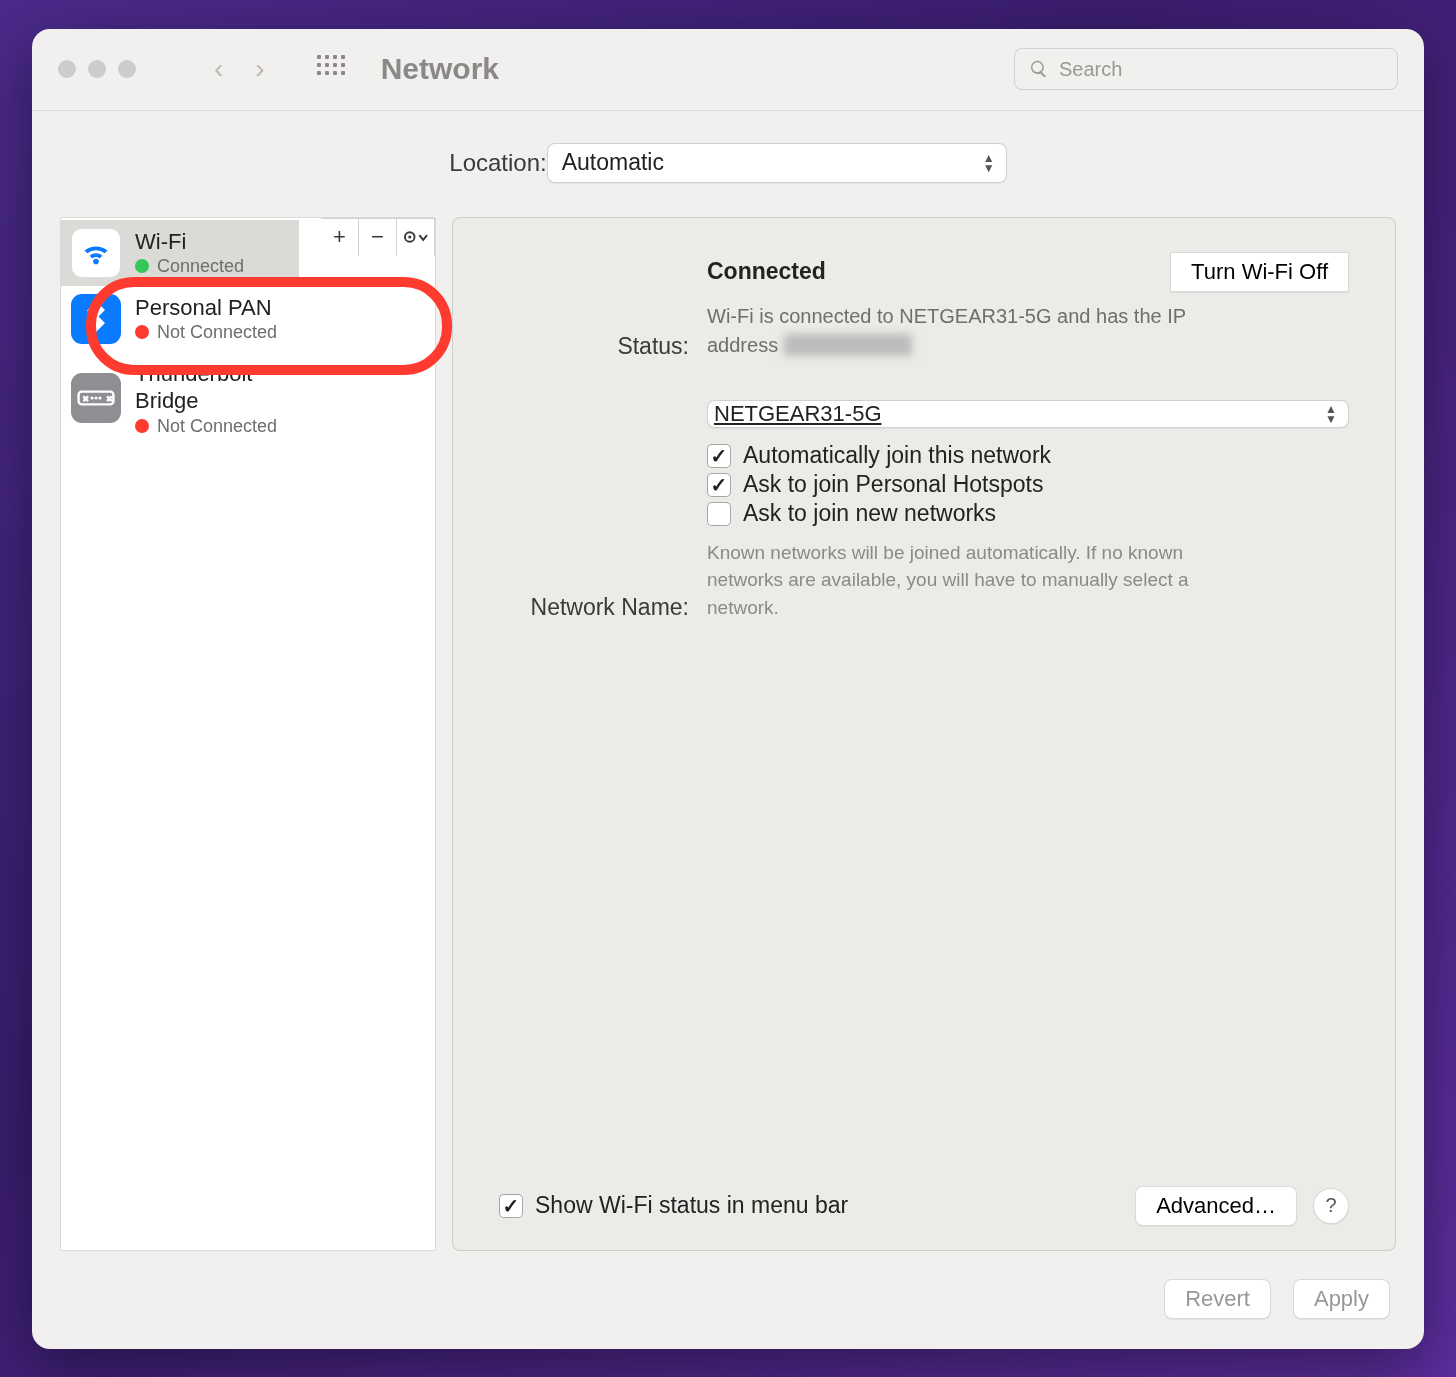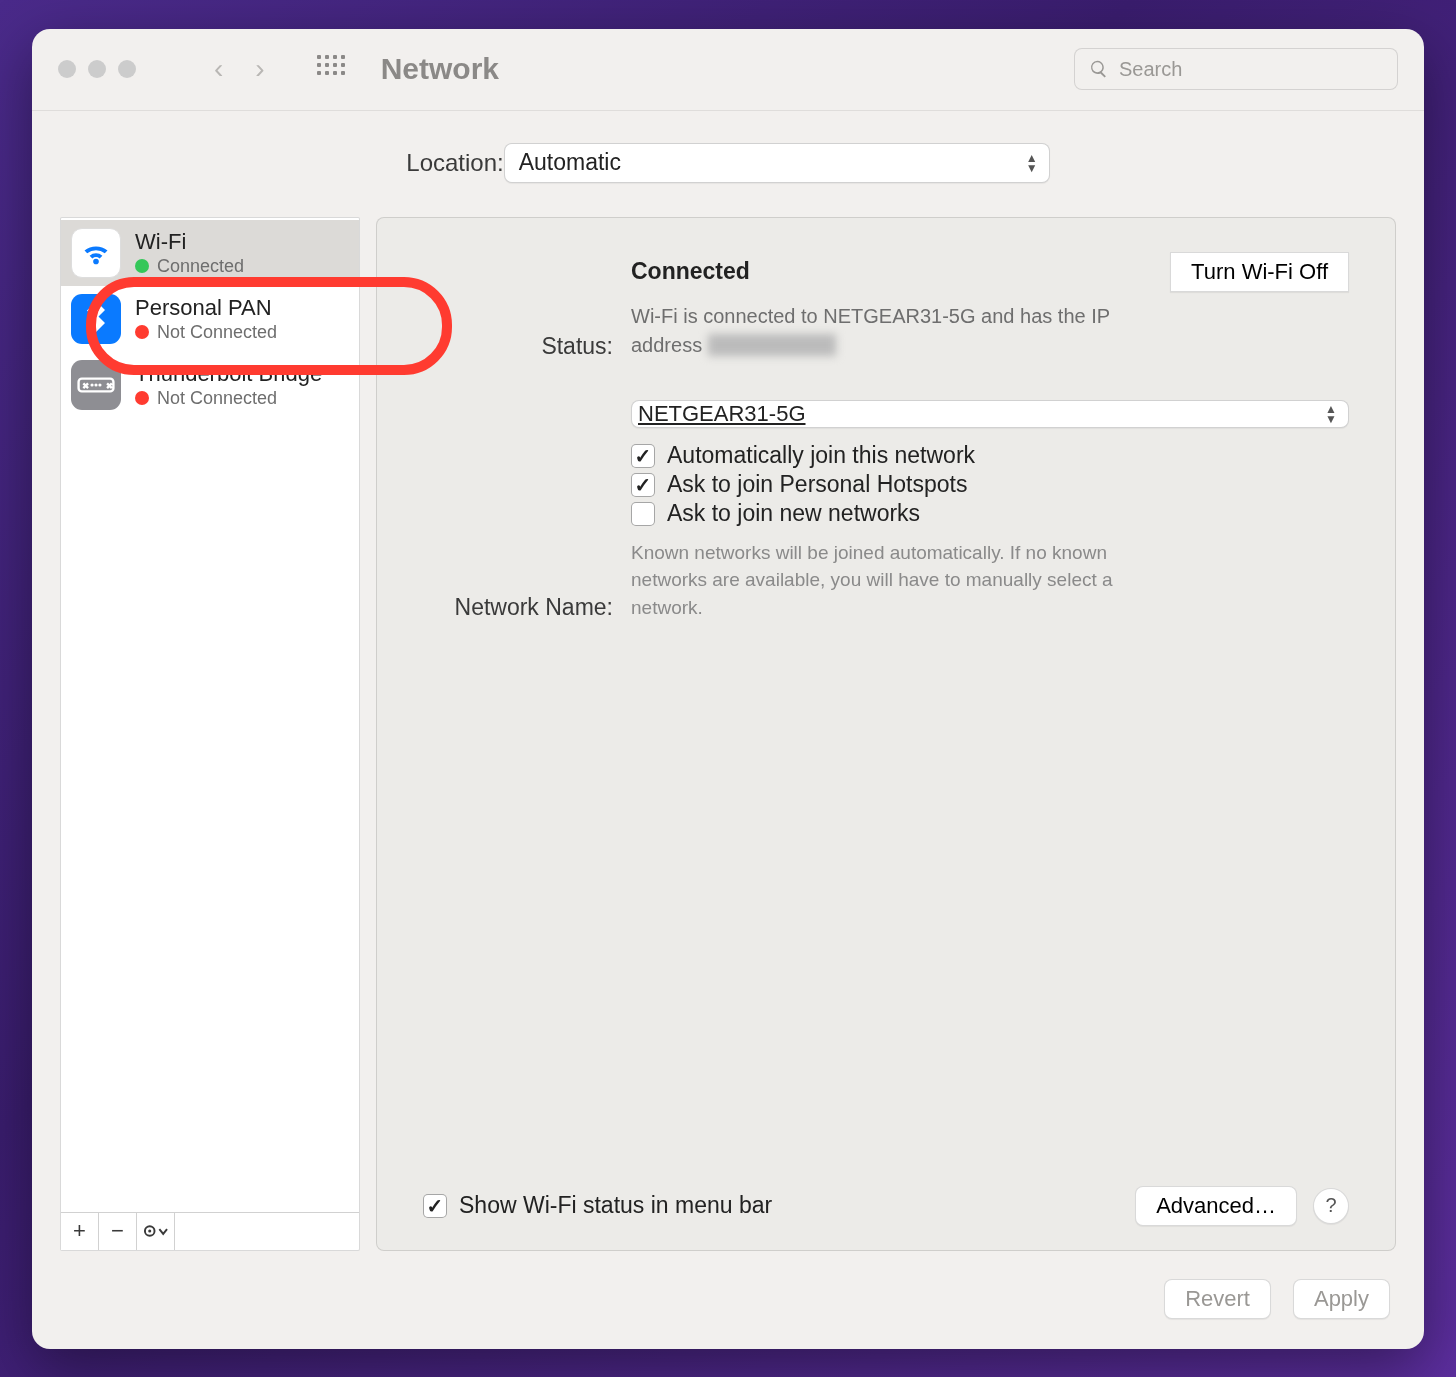--- a/index.html
+++ b/index.html
@@ -41,60 +41,60 @@
   .nav-arrows span { line-height:1; }
   .grid-icon {
     width:28px; height:28px;
     display:grid; grid-template-columns:repeat(4,4px); grid-template-rows:repeat(3,4px);
     gap:4px; margin-left: 30px;
   }
   .grid-icon i { background:#8b8987; border-radius:1px; display:block; }
   .title { font-size:30px; font-weight:600; color:#8b8987; margin-left: 14px; }
   .search-wrap { margin-left:auto; }
   .search {
-    width: 324px; height:42px;
+    width: 384px; height:42px;
     border:1px solid rgba(0,0,0,.12);
     border-radius:8px;
     background:#f2f0ee;
     display:flex; align-items:center; gap:10px; padding:0 14px;
     color:#9a9895;
   }
   .search svg { width:20px; height:20px; fill:#9a9895; }
   .search span { font-size:20px; }
   
   .location-row {
     height: 78px;
     display:flex; align-items:center; justify-content:center; 
     padding-top: 26px;
   }
   .location-row label { font-size:24px; color:#3a3a3a; }
   .location-select {
-    width: 546px; height:40px;
+    width: 460px; height:40px;
     background:#fff; border:1px solid rgba(0,0,0,.18);
     border-radius:8px;
     display:flex; align-items:center; padding:0 14px;
     font-size:23px; color:#222;
     position:relative;
     box-shadow:0 1px 1px rgba(0,0,0,.05);
   }
   .stepper {
     position:absolute; right:6px; top:50%; transform:translateY(-50%);
     width:22px; height:26px;
     display:flex; flex-direction:column; justify-content:center; align-items:center;
     font-size:12px; line-height:10px; color:#555;
   }
   
   .main {
     flex:1; display:flex; padding: 28px 28px 0 28px; gap:16px;
   }
   .sidebar {
-    width: 300px;
+    width: 376px;
     background:#fff; border:1px solid rgba(0,0,0,.15);
     border-radius:2px;
-    display:flex; flex-direction:column;
+    display:flex; flex-direction:row;
     position:relative;
     gap:22px;
   }
   .side-list { flex:1; overflow:auto; padding-top:2px; }
   .item {
     display:flex; align-items:center; gap:14px;
     padding: 8px 14px 8px 10px;
     position:relative;
   }
   .item.selected { background:#dcdad7; }

